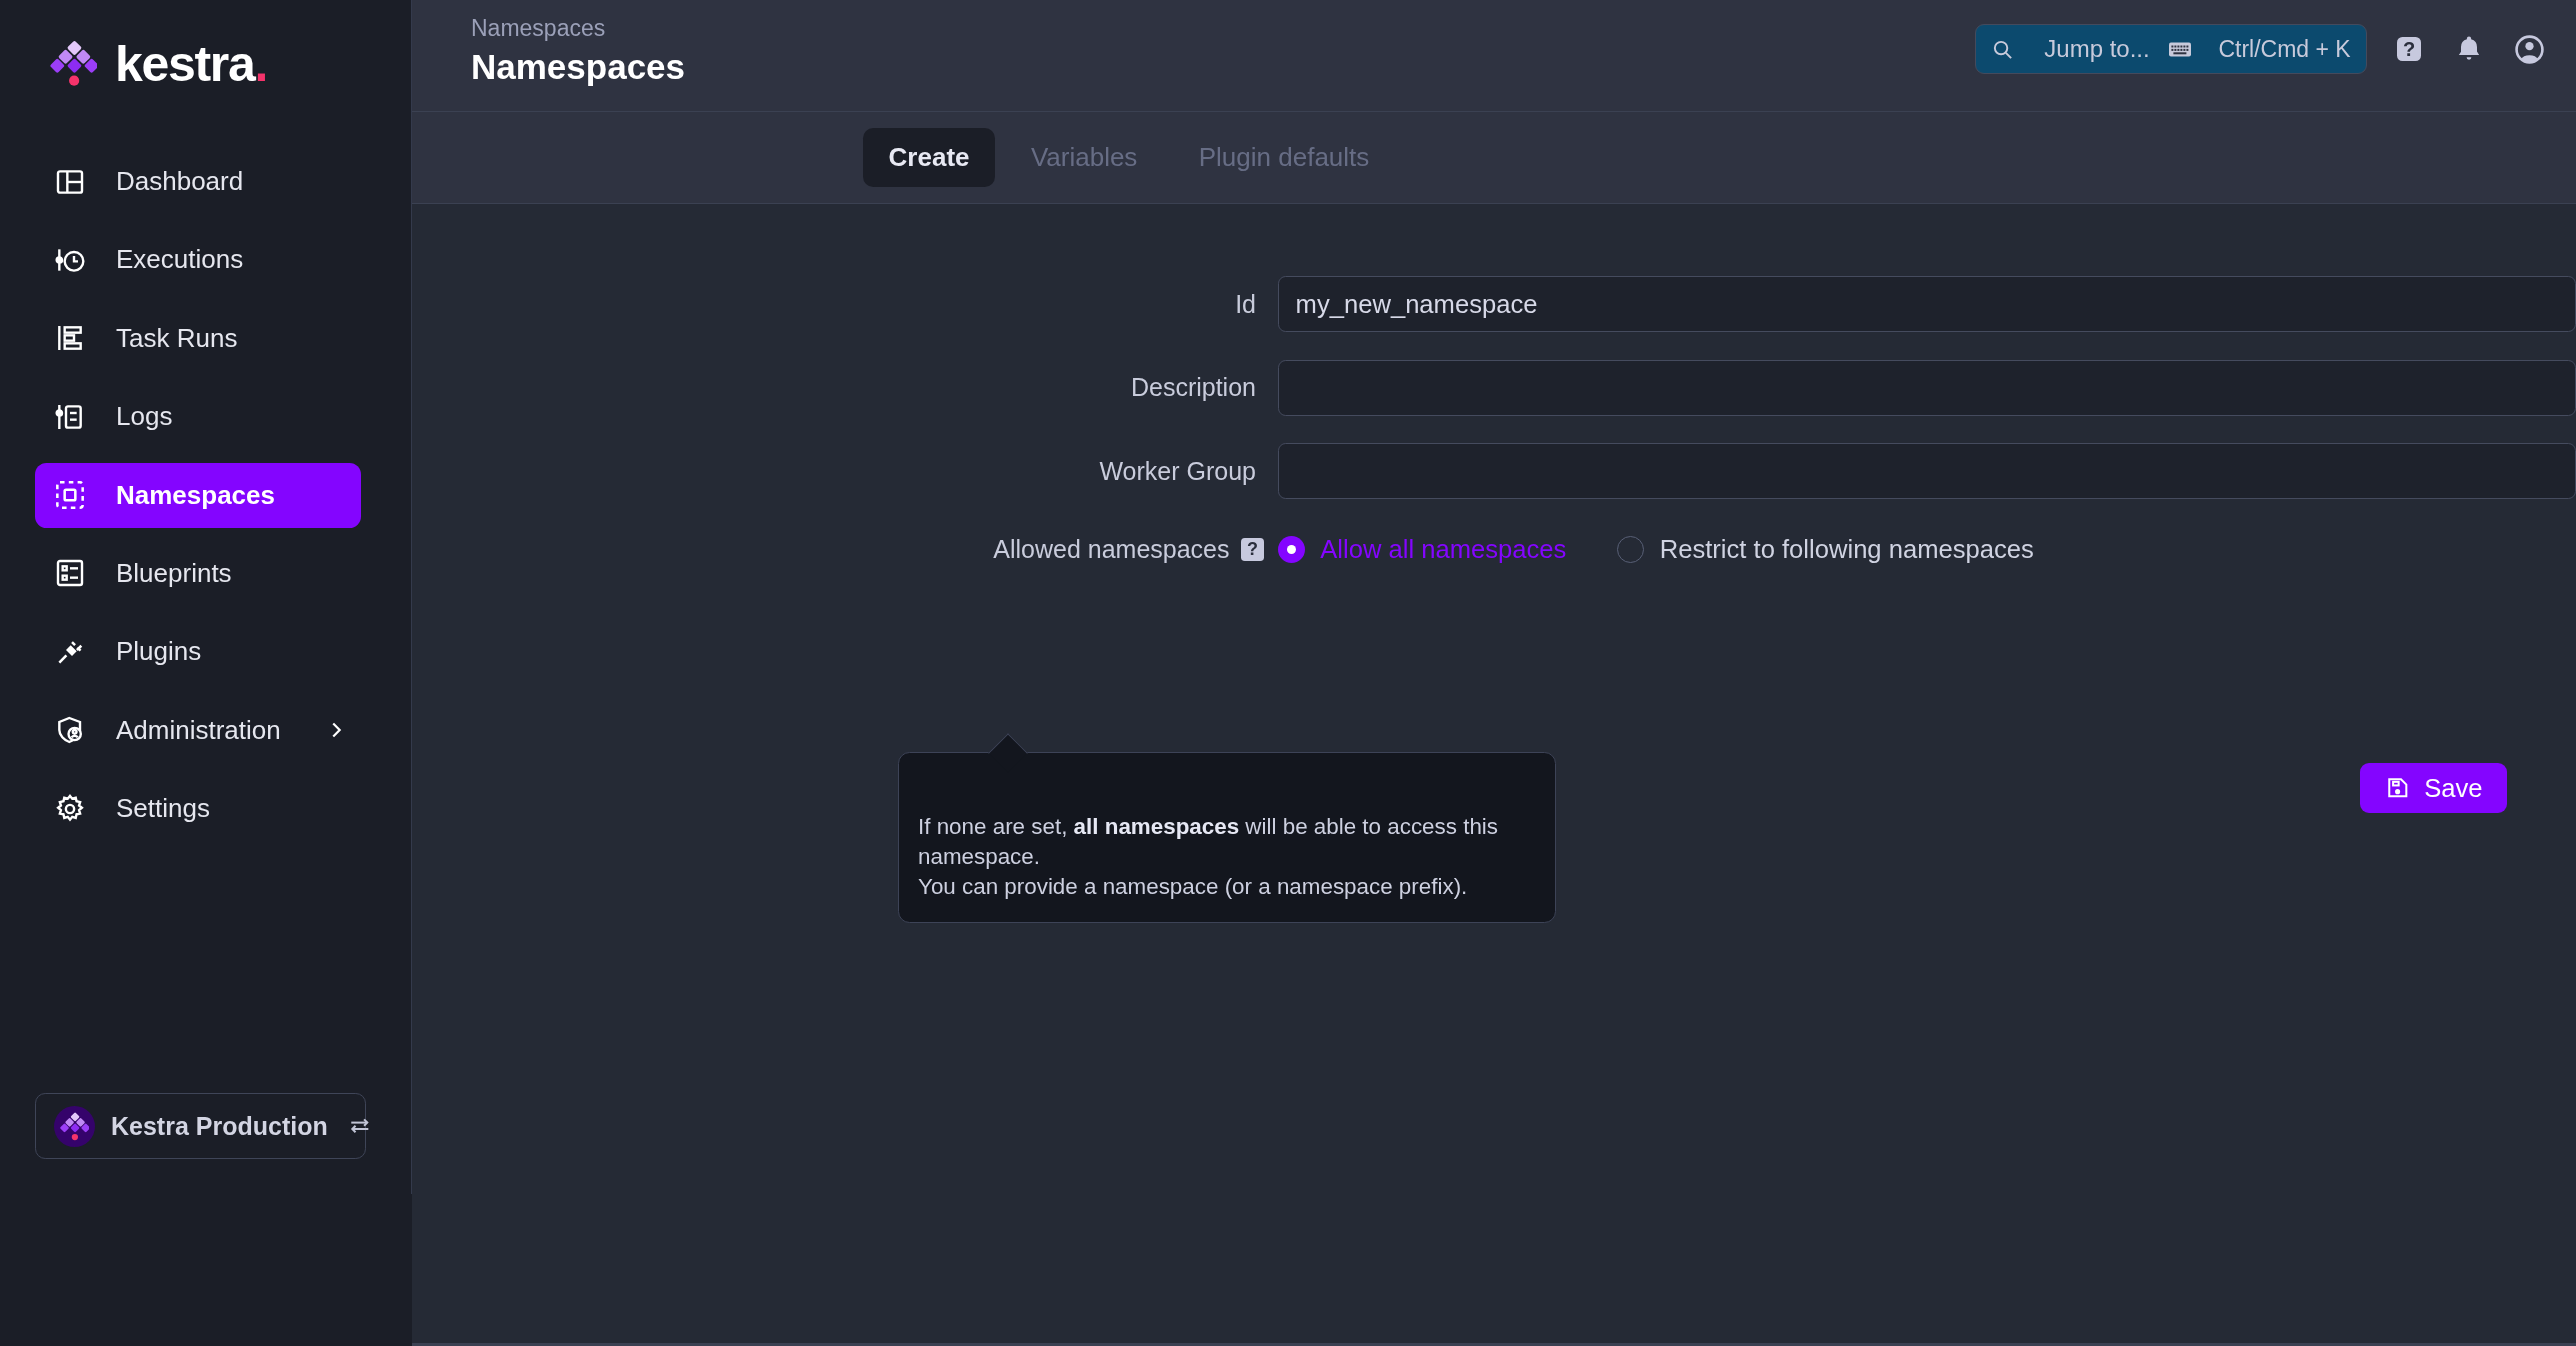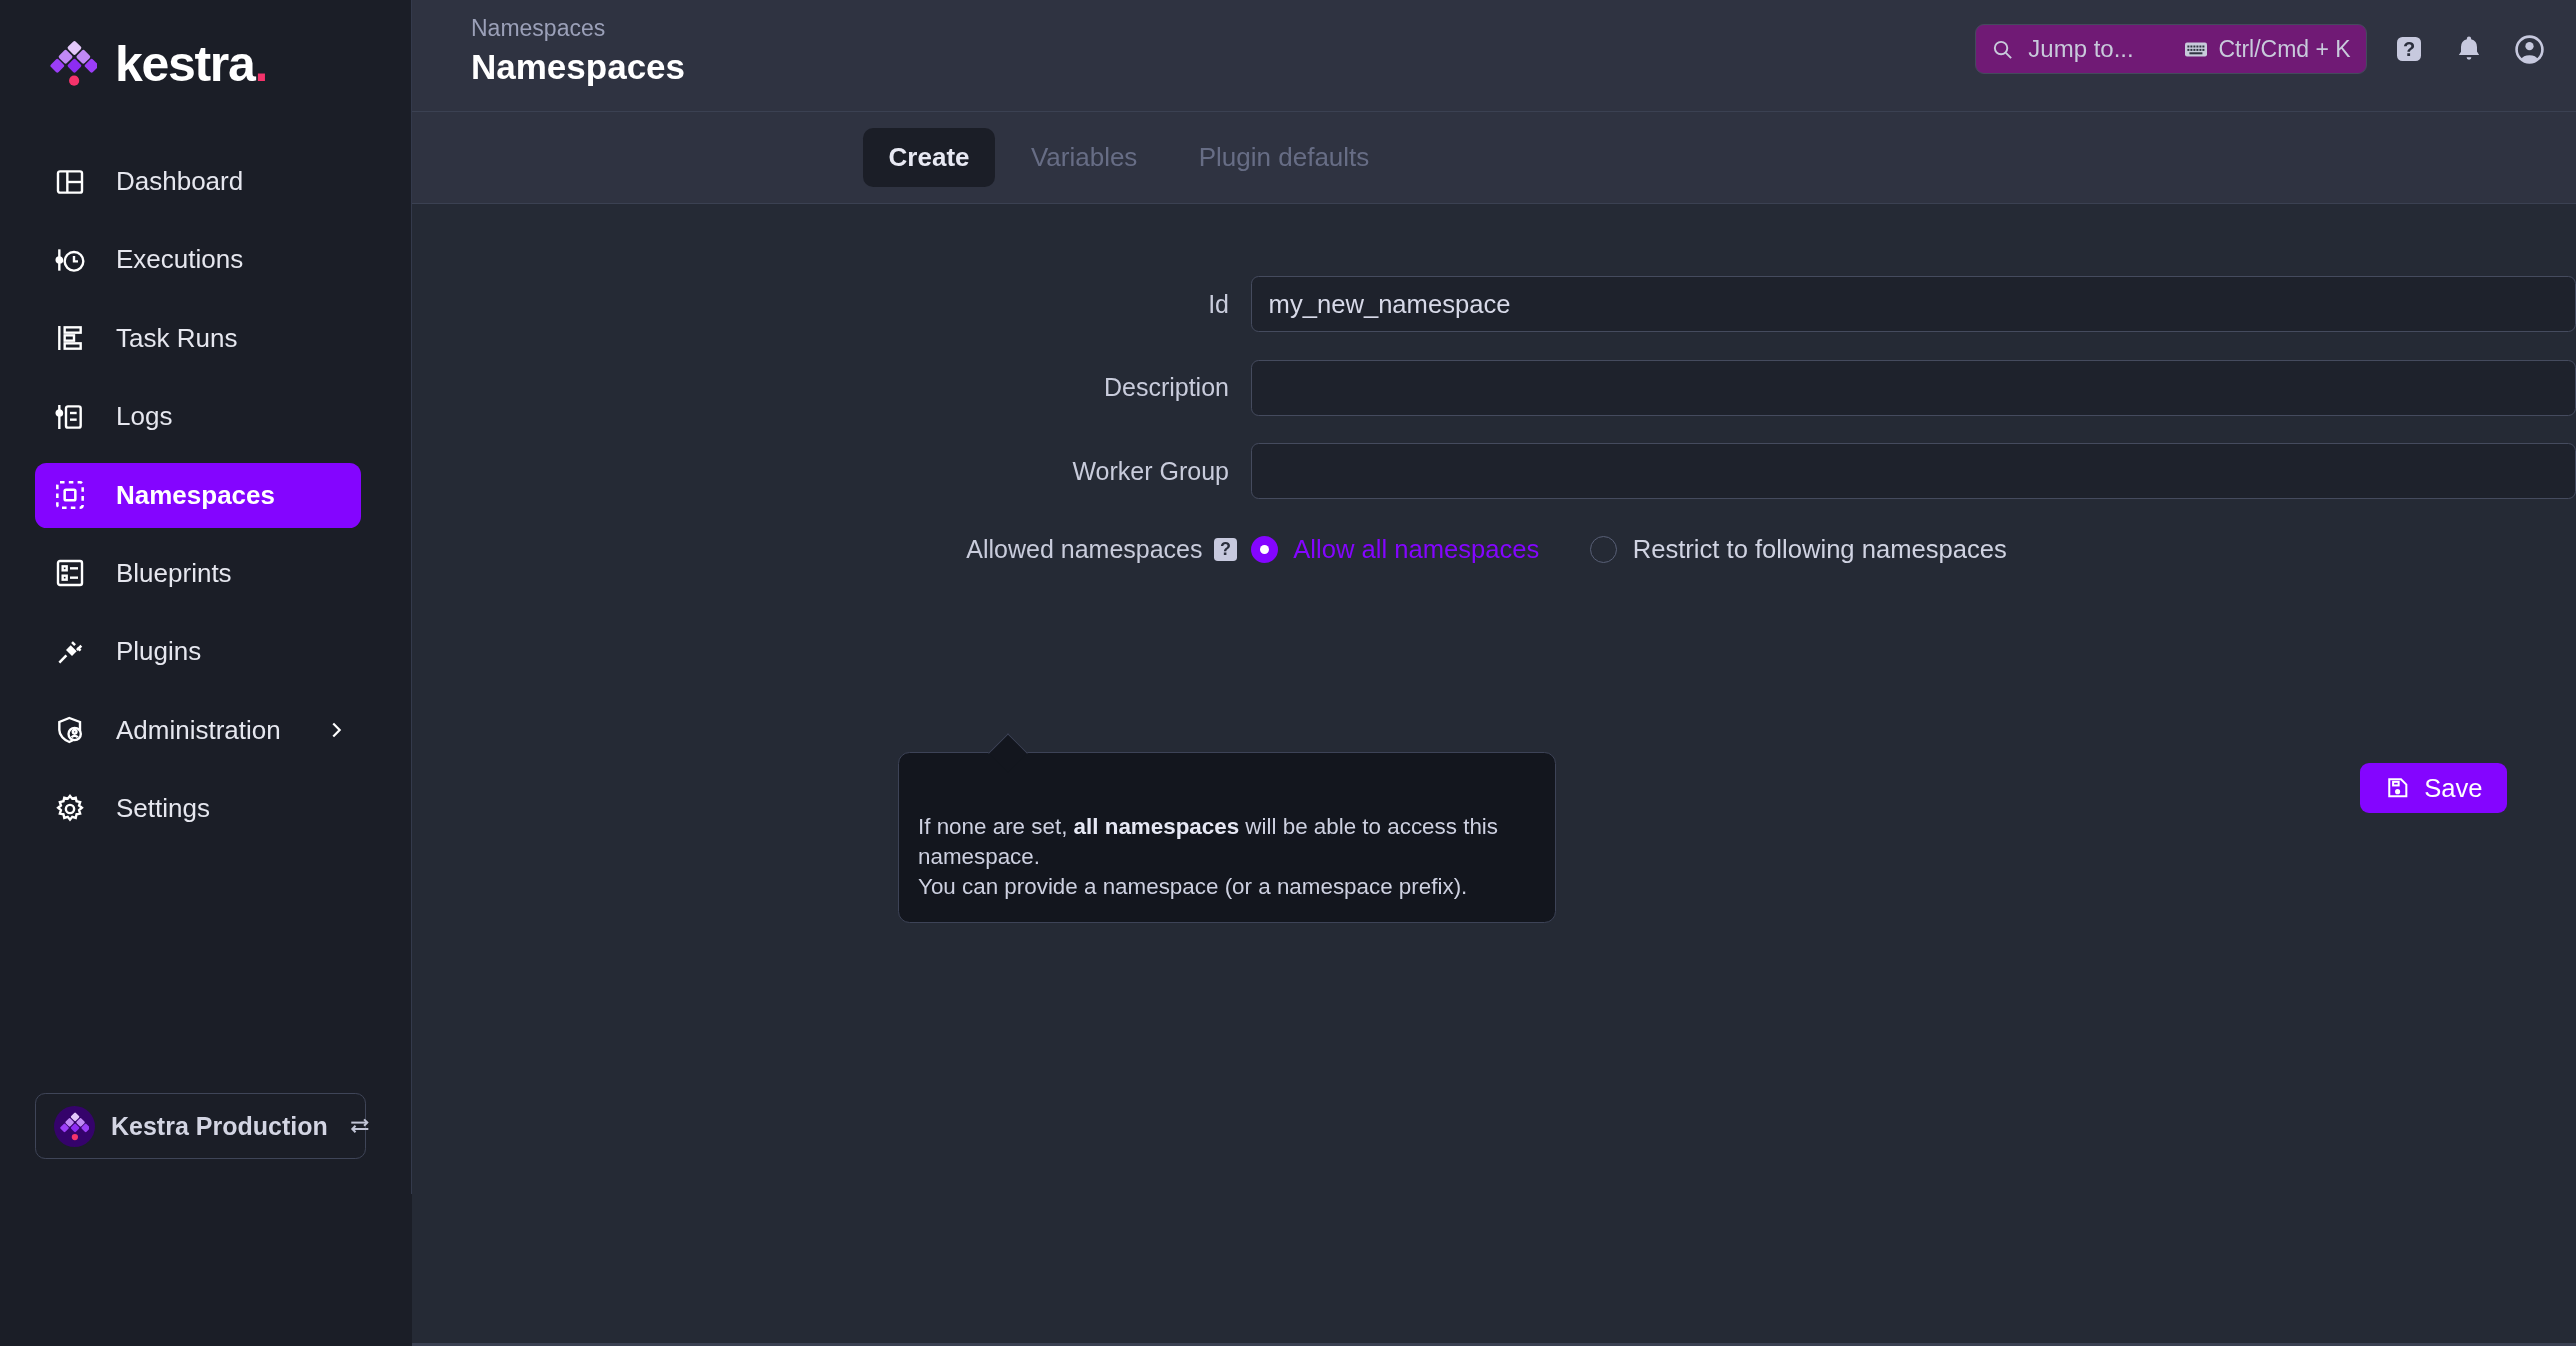--- a/index.html
+++ b/index.html
@@ -102,26 +102,27 @@
     font-size: 35px; font-weight: bold; color: #ffffff;
     line-height: 1.25; margin-top: 2.6px;
   }
 
   .topbar-right {
     position: absolute; right: 29px; top: 24px;
     display: flex; align-items: center;
   }
   .search-box {
     width: 392px; height: 50px;
-    background: #701a75;
+    background: #0c4a6e;
     border: 1.3px solid #444a5c;
     border-radius: 9px;
     display: flex; align-items: center;
     padding: 0 15.3px;
     cursor: text;
+    gap: 16px;
   }
   .search-icon { width: 23px; height: 23px; flex: 0 0 23px; }
   .search-ph {
     margin-left: 14px; font-size: 24px; color: #c8cadb; flex: 1;
     white-space: nowrap;
   }
   .kbd-icon { width: 24px; height: 19px; flex: 0 0 24px; }
   .kbd-text { margin-left: 10.2px; font-size: 23px; color: #c8cadb; white-space: nowrap; }
 
   .top-icon {
@@ -147,20 +148,21 @@
     cursor: pointer;
     white-space: nowrap;
   }
   .tab.active { background: #1b1e27; color: #e8e9f3; font-weight: bold; }
   .tab.muted { color: #676d85; margin-left: 10.2px; }
 
   .content {
     flex: 1; background: #252a35;
     position: relative;
     padding-top: 72px;
+    padding-left: 27px;
   }
 
   .form-row {
     display: flex; align-items: center;
     margin-bottom: 27.5px;
   }
   .form-label {
     width: 839px; flex: 0 0 839px;
     text-align: right;
     padding-right: 22px;

